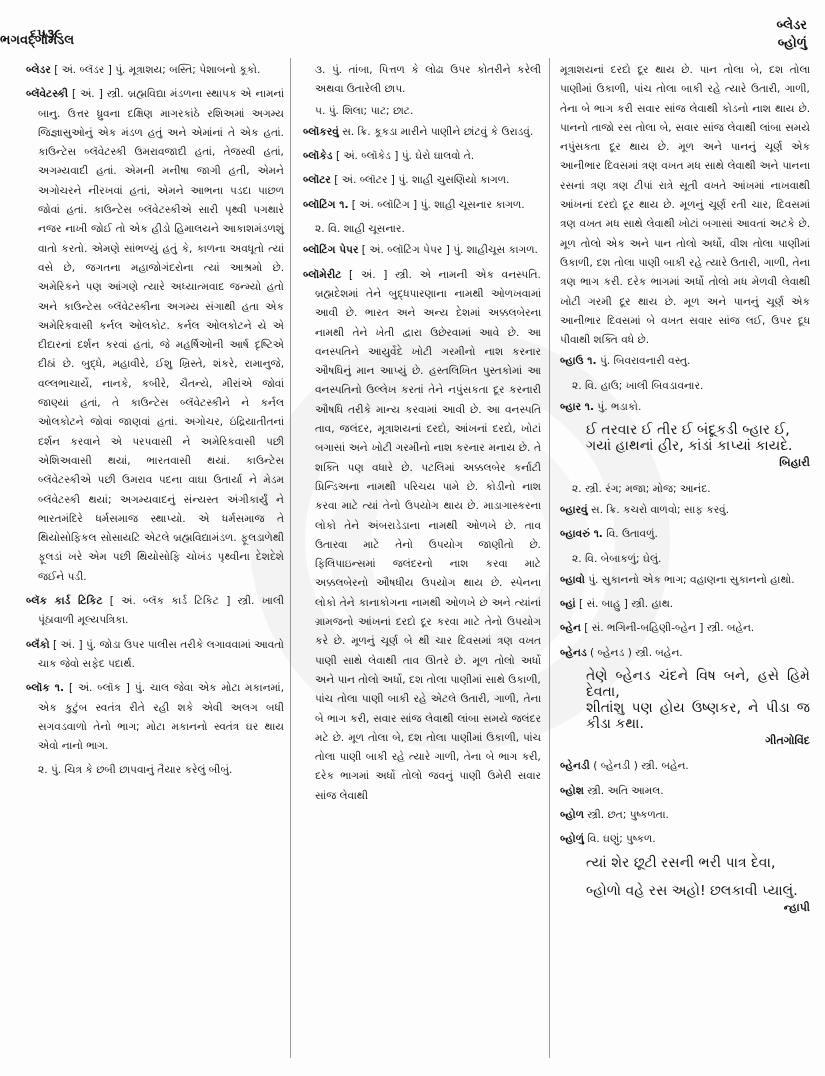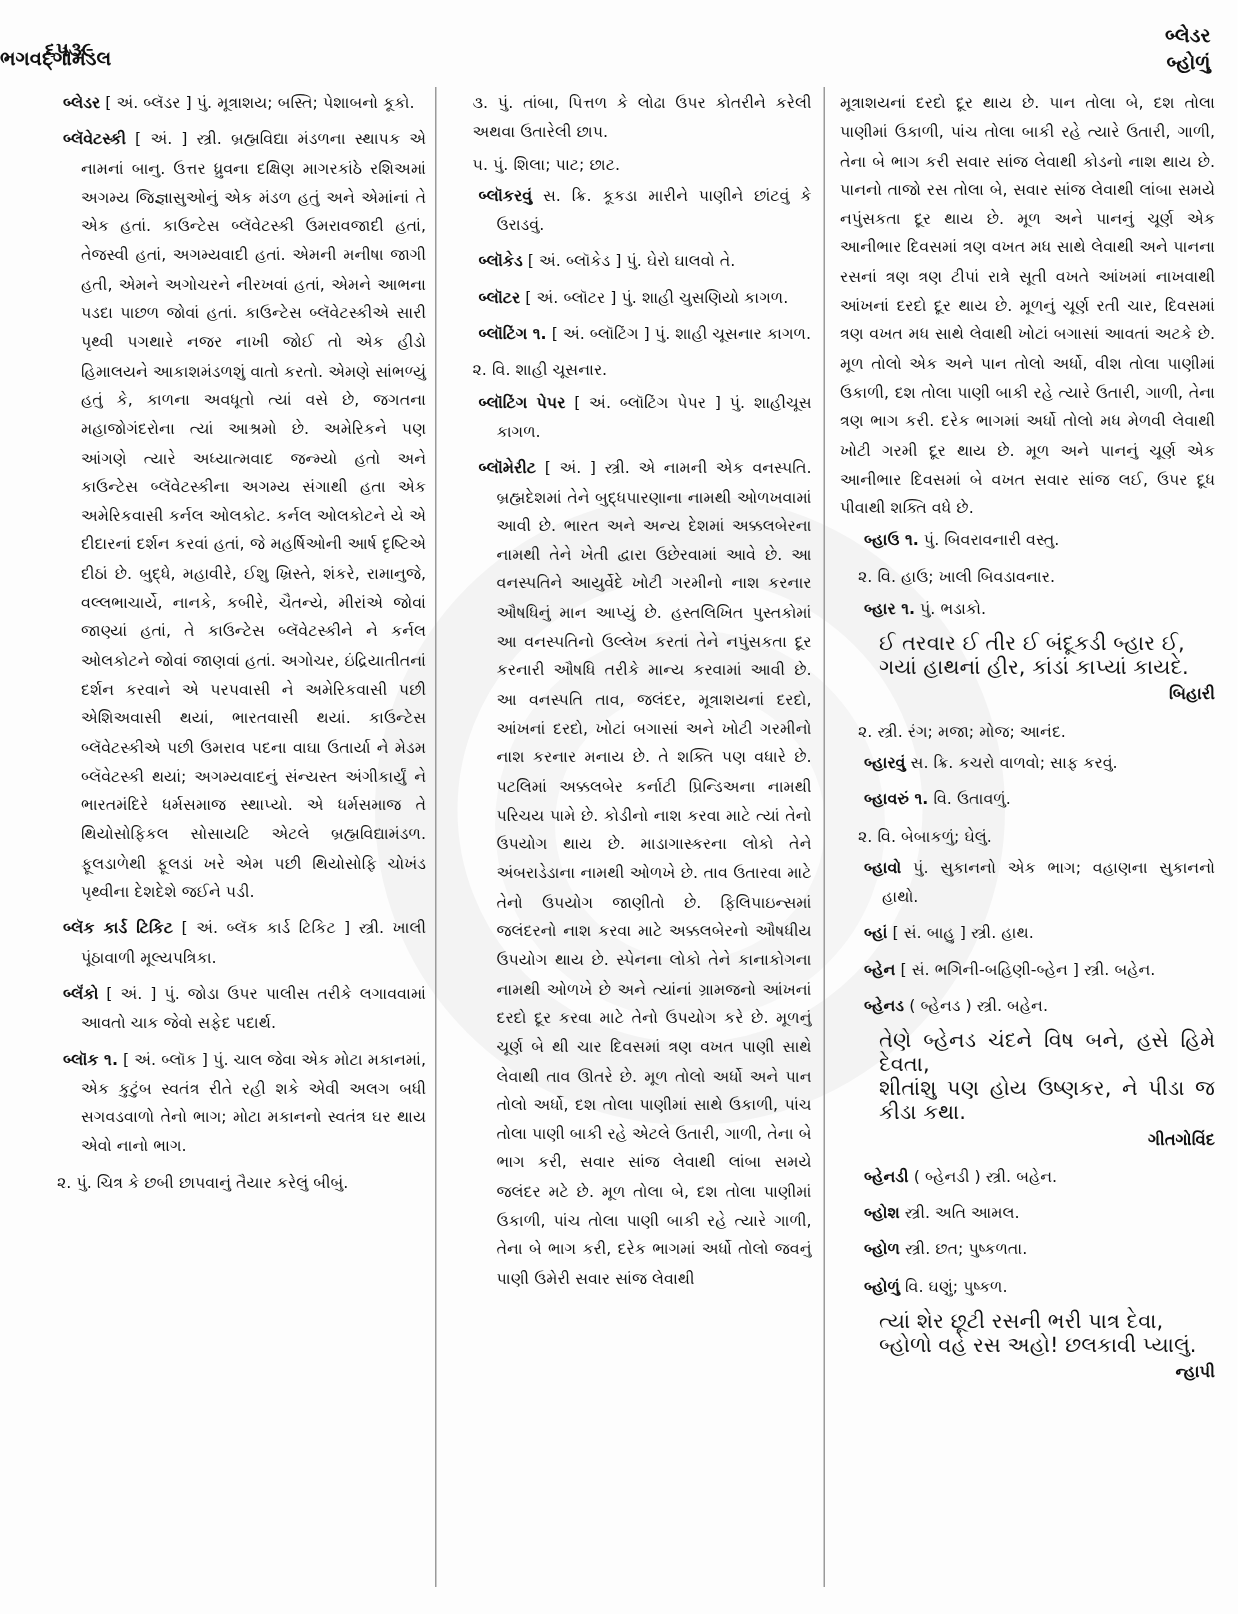--- a/index.html
+++ b/index.html
@@ -13,21 +13,21 @@
   .header { position:absolute; top:14px; left:0; width:825px; height:40px; }
   .pno { position:absolute; left:30px; top:12px; font-size:13px; font-weight:bold; }
   .title { position:absolute; left:0; width:825px; top:18px; text-align:left; font-size:13px; font-weight:bold; }
   .guide { position:absolute; right:18px; top:2px; text-align:right; font-size:13px; font-weight:bold; line-height:18px; }
   .col { position:absolute; top:60px; font-size:10.6px; line-height:19.3px; text-align:justify; }
   .c1 { left:26px; width:258px; }
   .c2 { left:303px; width:238px; }
   .c3 { left:560px; width:250px; }
   .rule { position:absolute; top:58px; width:1px; height:1000px; background:#9a9a9a; }
   .r1 { left:290px; } .r2 { left:549px; }
-  .entry { margin:0 0 5px 16px; padding-left:12px; text-indent:-12px; }
+  .entry { margin:0 0 5px 0; padding-left:12px; text-indent:-12px; }
   .hw { font-weight:bold; }
   .sub { padding-left:12px; margin:0 0 2px 0; }
   .verse { padding-left:26px; margin:4px 0 0 0; font-size:14px; line-height:16px; }
   .attr { text-align:right; font-weight:bold; margin:0 0 6px 0; font-size:11px; }
 </style>
 </head>
 <body>
 
 <div class="page">
   <div class="watermark"></div>
@@ -81,16 +81,16 @@
       <div class="entry"><span class="hw">બ્હેન</span> <span>[ સં. ભગિની-બહિણી-બ્હેન ] સ્ત્રી. બહેન.</span></div>
       <div class="entry"><span class="hw">બ્હેનડ</span> <span>( બ્હેનડ ) સ્ત્રી. બહેન.</span></div>
       <div class="verse">તેણે બ્હેનડ ચંદને વિષ બને, હસે હિમે દેવતા,</div>
       <div class="verse" style="margin-top: 0px;">શીતાંશુ પણ હોય ઉષ્ણકર, ને પીડા જ કીડા કથા.</div>
       <div class="attr">ગીતગોવિંદ</div>
       <div class="entry"><span class="hw">બ્હેનડી</span> <span>( બ્હેનડી ) સ્ત્રી. બહેન.</span></div>
       <div class="entry"><span class="hw">બ્હોશ</span> <span>સ્ત્રી. અતિ આમલ.</span></div>
       <div class="entry"><span class="hw">બ્હોળ</span> <span>સ્ત્રી. છત; પુષ્કળતા.</span></div>
       <div class="entry"><span class="hw">બ્હોળું</span> <span>વિ. ઘણું; પુષ્કળ.</span></div>
       <div class="verse">ત્યાં શેર છૂટી રસની ભરી પાત્ર દેવા,</div>
-      <div class="verse" style="margin-top: 0px;">બ્હોળો વહે રસ અહો! છલકાવી પ્યાલું.</div>
+      <div class="verse" style="margin-top: 12px;">બ્હોળો વહે રસ અહો! છલકાવી પ્યાલું.</div>
       <div class="attr">ન્હાપી</div>
     </div>
 </div>
 
 </body></html>

